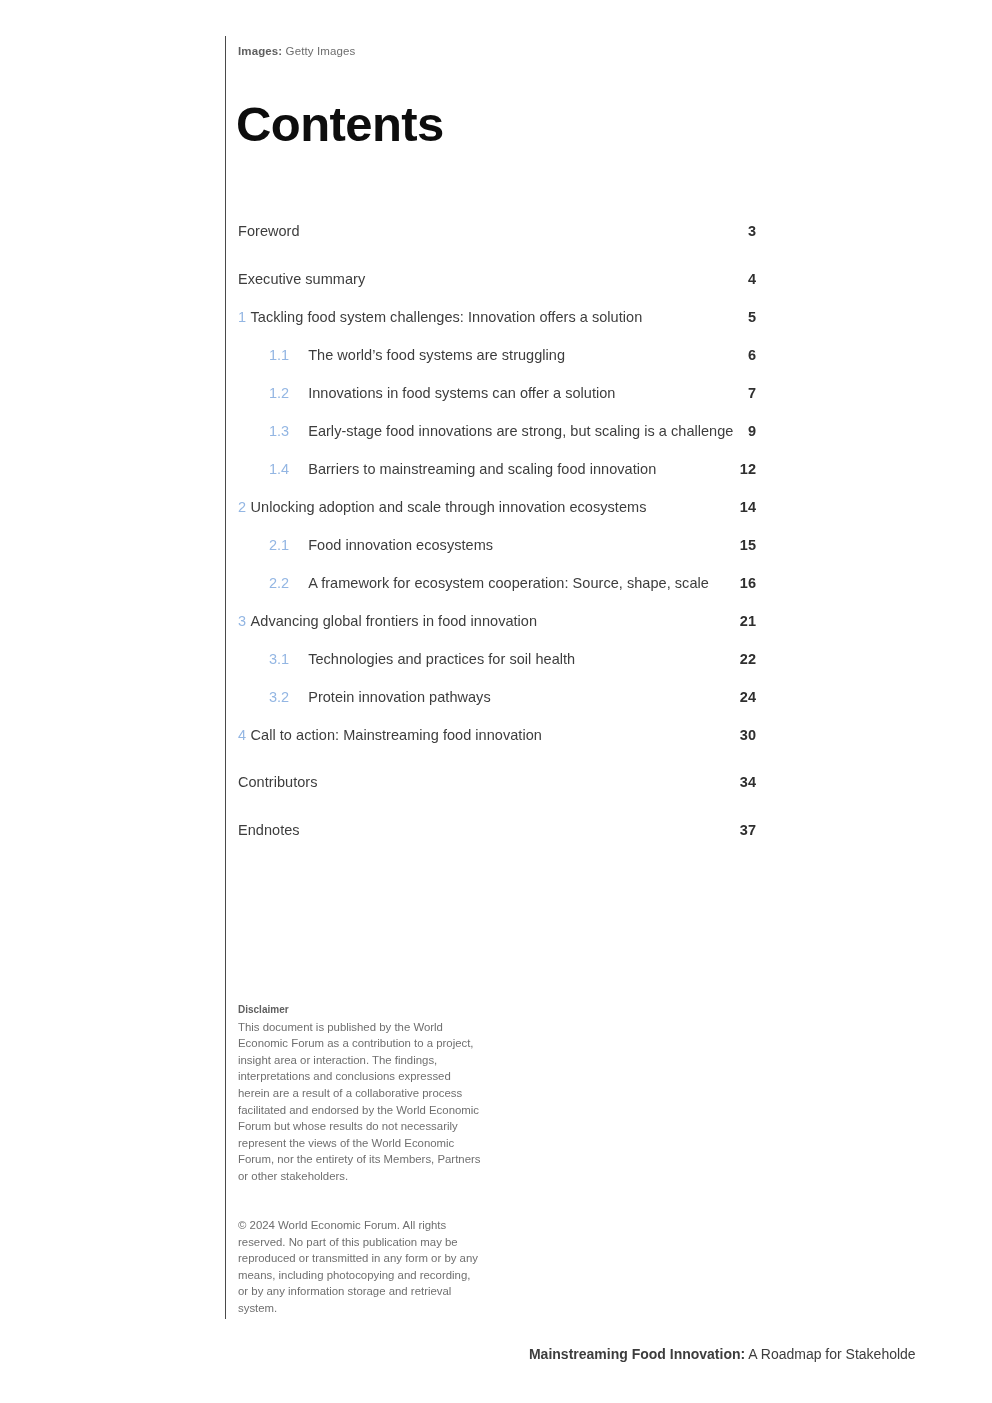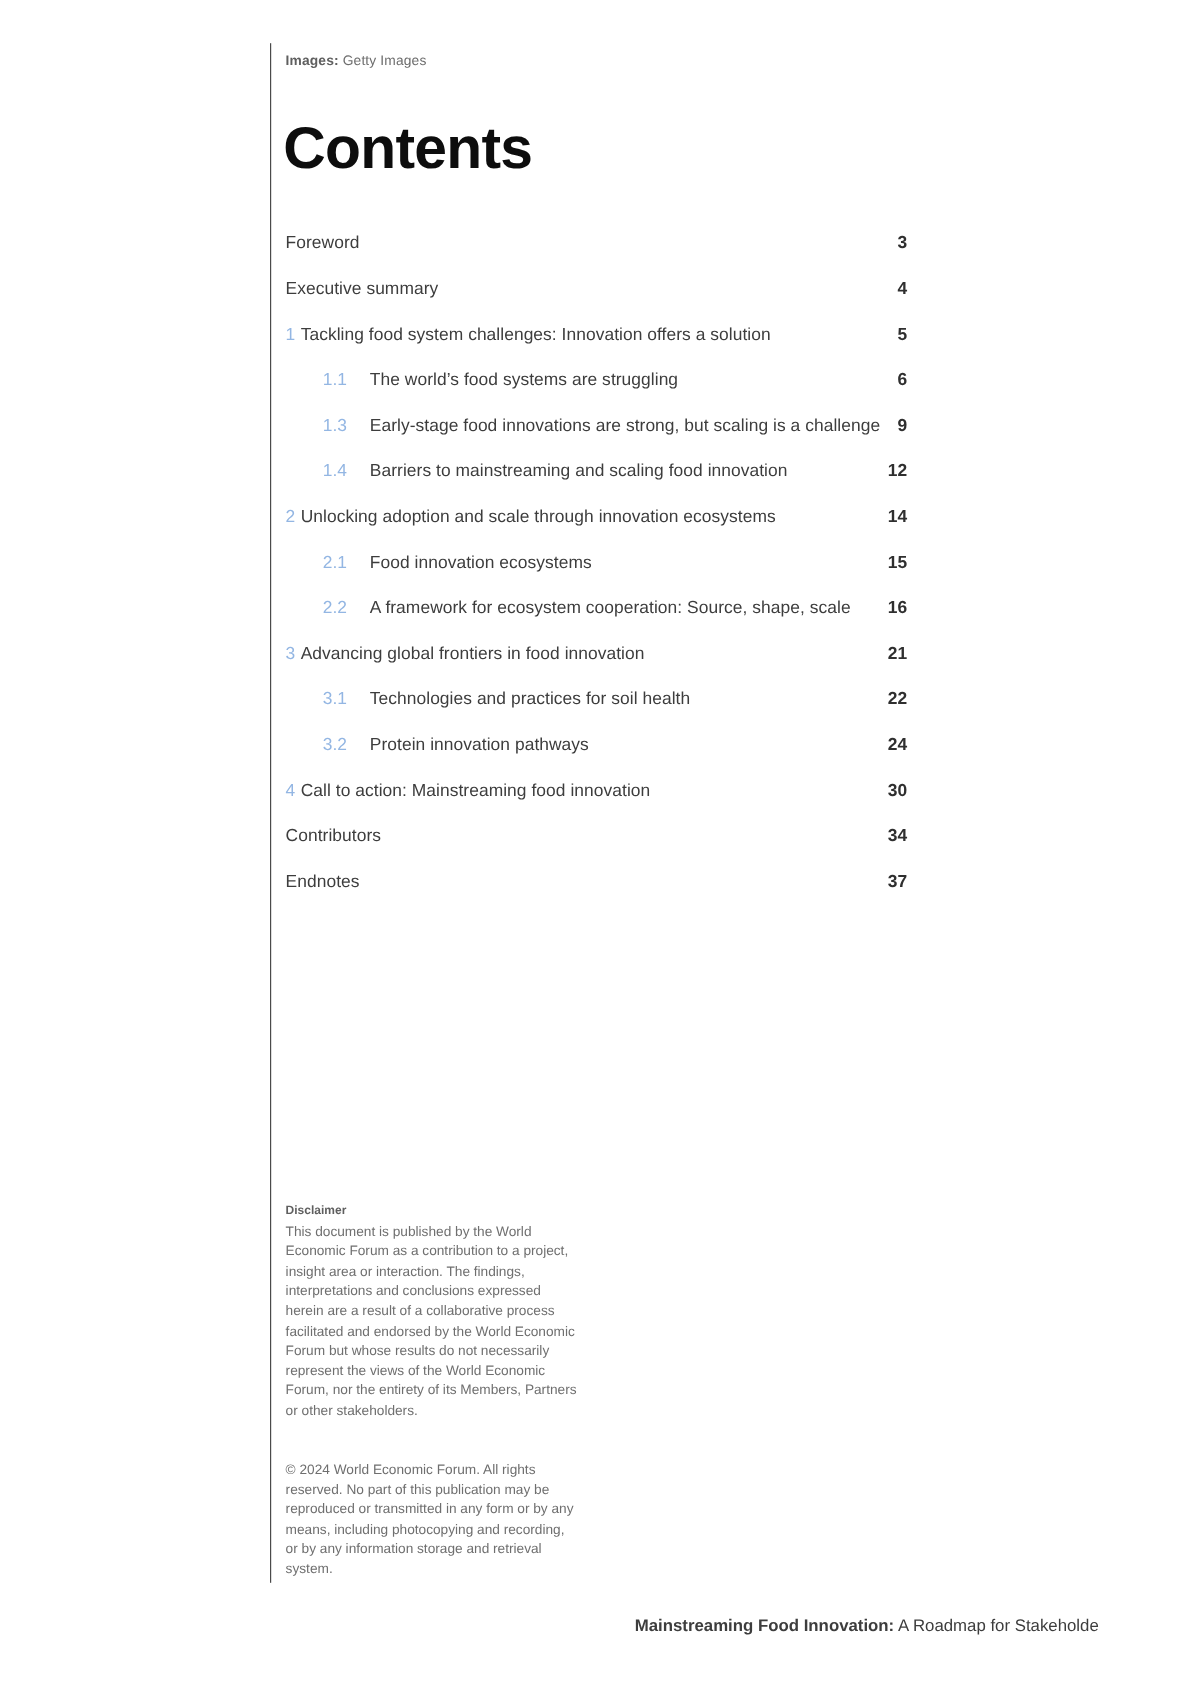--- a/index.html
+++ b/index.html
@@ -73,20 +73,21 @@
     min-height: 19px;
   }
   .toc-row.level-1 {
     padding-left: 0;
   }
   .toc-row.level-2 {
     padding-left: 31px;
   }
   .toc-row.plain {
     padding-left: 0;
+    margin-top: 28px;
   }
 
   .toc-num {
     flex: 0 0 auto;
     color: #93b6e3;
     font-size: 14.5px;
     line-height: 19.5px;
     font-weight: 400;
     white-space: nowrap;
   }
@@ -194,20 +195,25 @@
         <span class="toc-num">1</span>
         <span class="toc-label">Tackling food system challenges: Innovation offers a solution</span>
         <span class="toc-page">5</span>
       </div>
       <div class="toc-row level-2">
         <span class="toc-num">1.1</span>
         <span class="toc-label">The world’s food systems are struggling</span>
         <span class="toc-page">6</span>
       </div>
       <div class="toc-row level-2">
+        <span class="toc-num">1.2</span>
+        <span class="toc-label">Innovations in food systems can offer a solution</span>
+        <span class="toc-page">7</span>
+      </div>
+      <div class="toc-row level-2">
         <span class="toc-num">1.3</span>
         <span class="toc-label">Early-stage food innovations are strong, but scaling is a challenge</span>
         <span class="toc-page">9</span>
       </div>
       <div class="toc-row level-2">
         <span class="toc-num">1.4</span>
         <span class="toc-label">Barriers to mainstreaming and scaling food innovation</span>
         <span class="toc-page">12</span>
       </div>
       <div class="toc-row level-1">

